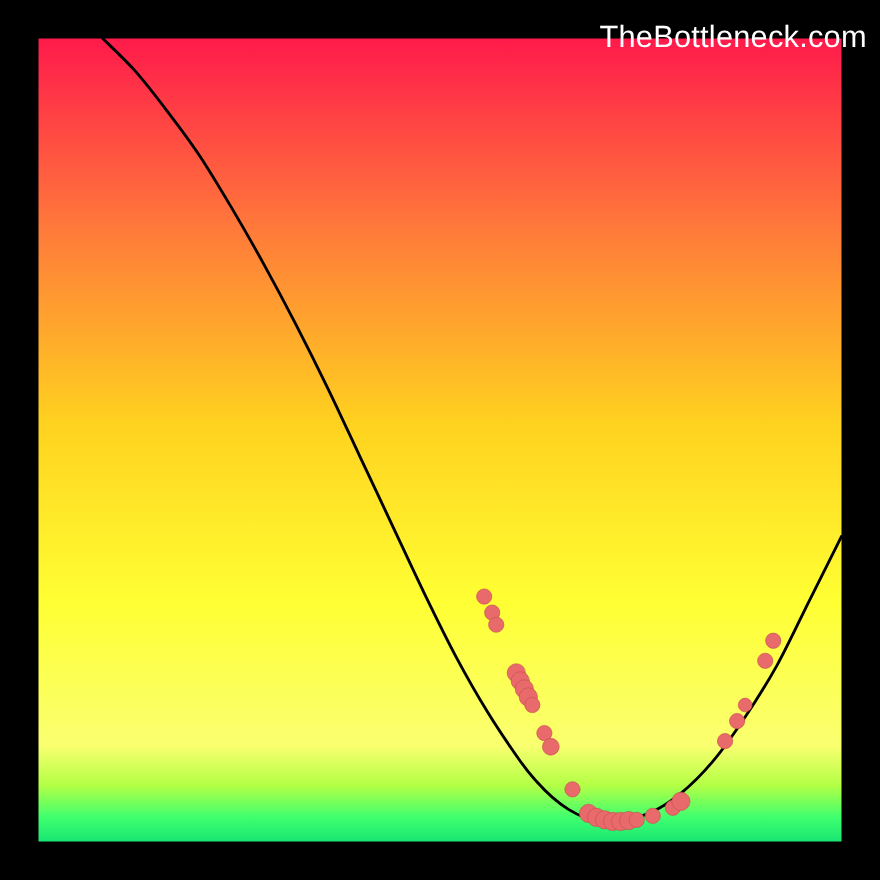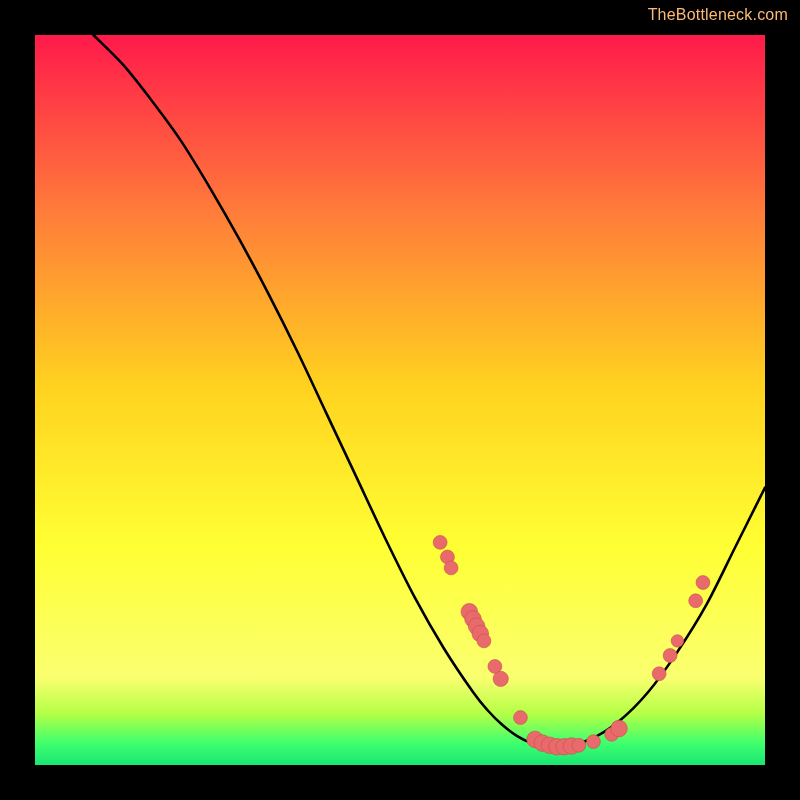--- a/index.html
+++ b/index.html
@@ -12,25 +12,25 @@
     font-family: Arial, Helvetica, sans-serif;
   }
   .frame {
     position: relative;
     width: 800px;
     height: 800px;
     background: #000;
   }
   .watermark {
     position: absolute;
-    top: 6px;
+    top: 18px;
     right: 12px;
-    font-size: 16px;
+    font-size: 28px;
     font-weight: 500;
-    color: #fdba74;
+    color: #ffffff;
     letter-spacing: 0.2px;
     z-index: 10;
   }
   svg.chart {
     position: absolute;
     left: 0;
     top: 0;
   }
 </style>
 </head>

